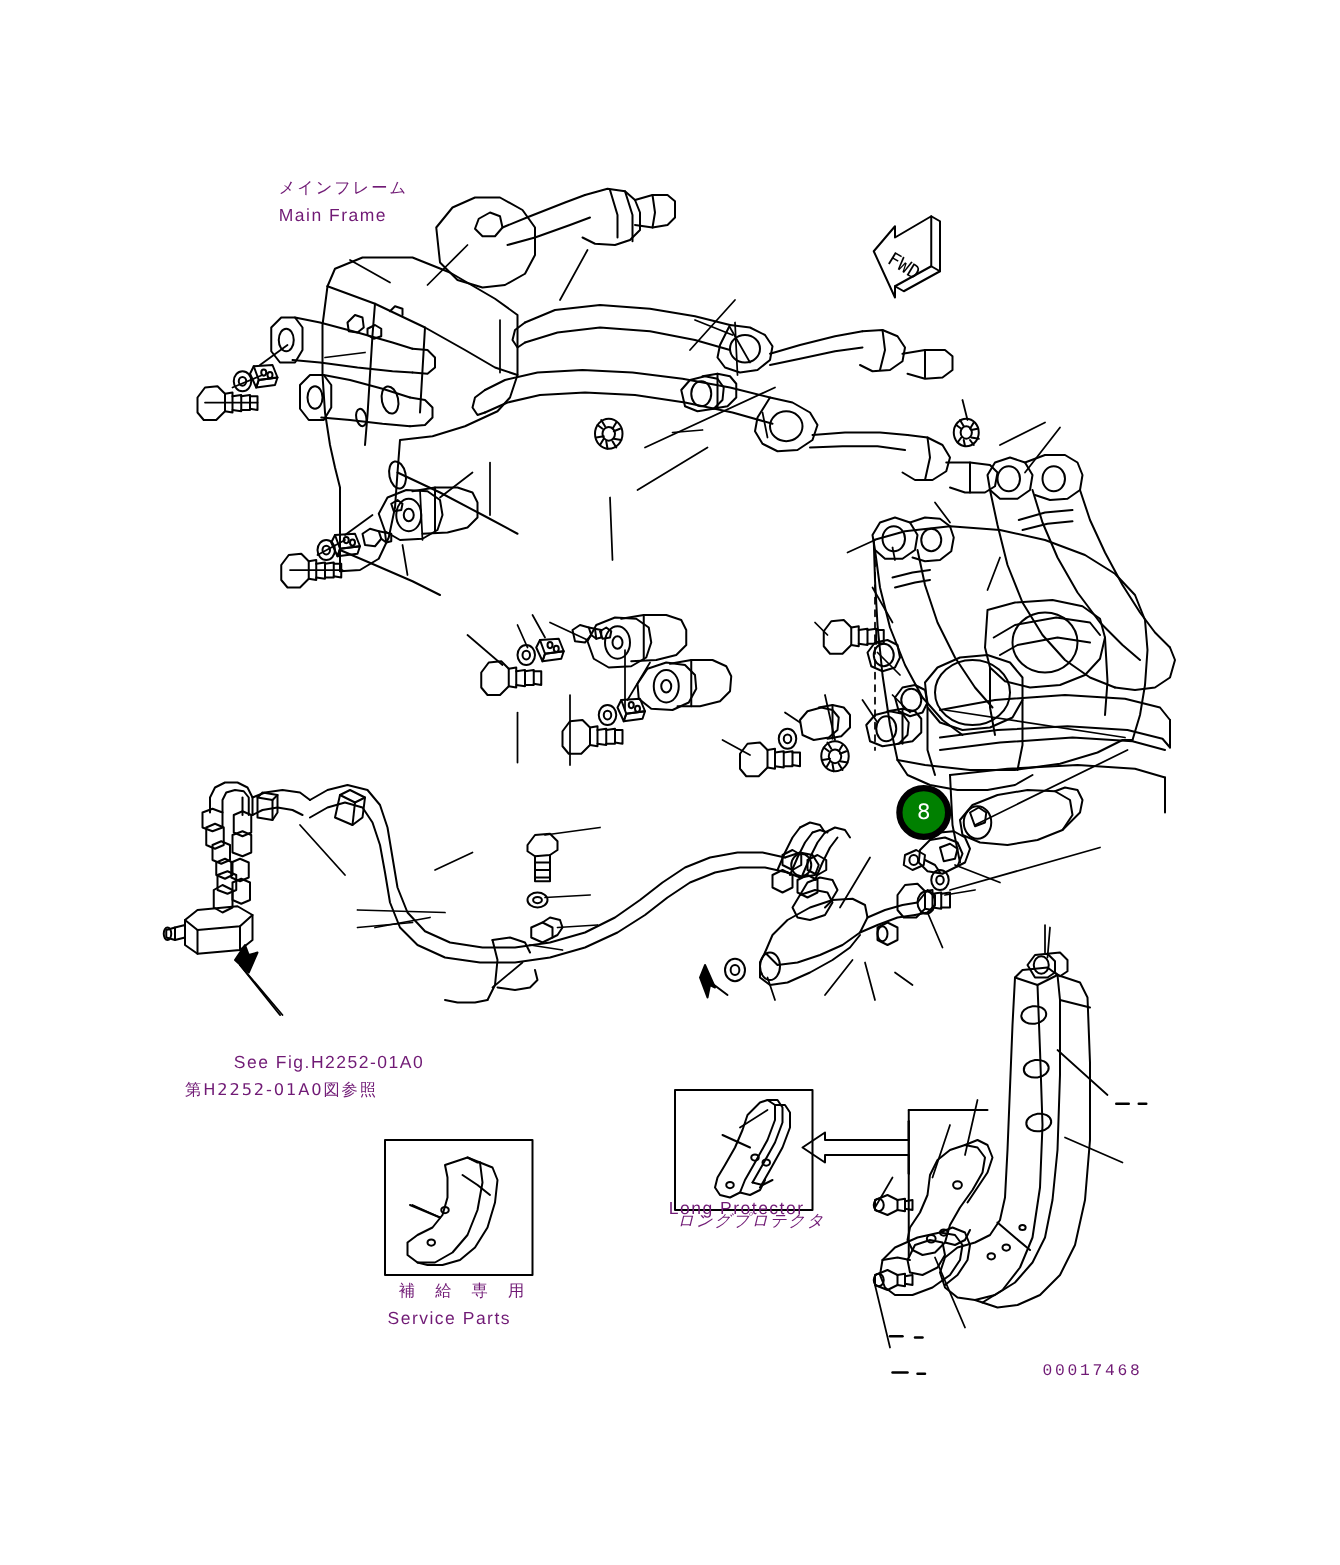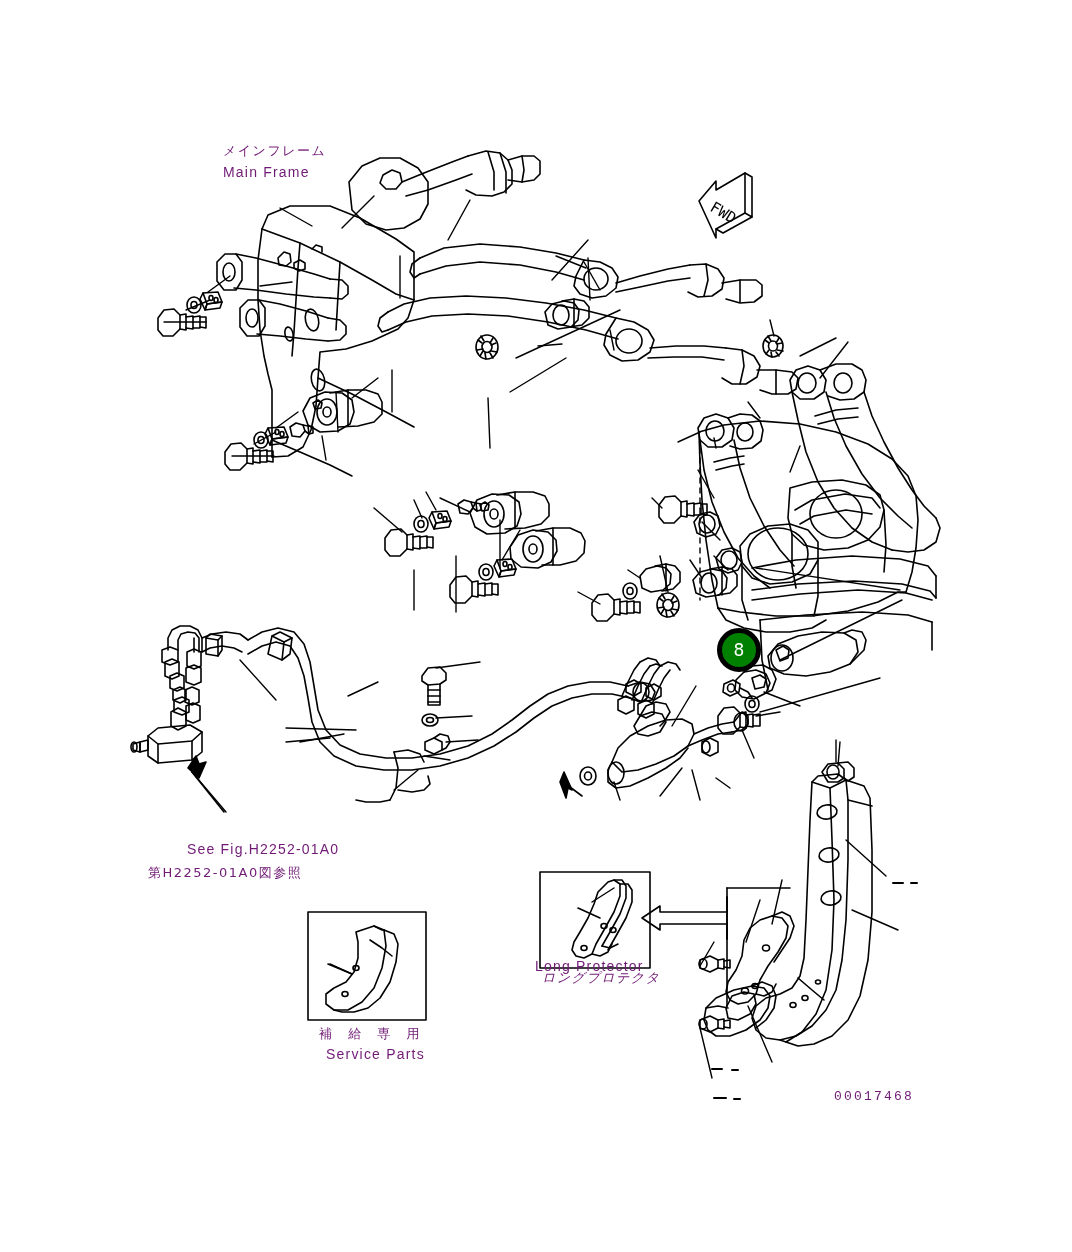--- a/index.html
+++ b/index.html
@@ -704,21 +704,21 @@
       </g>
     </svg>
 
     <div class="lbl lbl-jp" style="left:223px; top:143px;">メインフレーム</div>
     <div class="lbl lbl-en" style="left:223px; top:164px;">Main Frame</div>
 
     <div class="lbl lbl-jp" style="left:148px; top:865px;">第H2252-01A0図参照</div>
     <div class="lbl lbl-en" style="left:159px; top:841px;margin-left:28px;">See Fig.H2252-01A0</div>
 
     <div class="lbl lbl-jp" style="left:319px; top:1026px; letter-spacing:6px;text-align:right;">補 給 専 用</div>
-    <div class="lbl lbl-en" style="left:310px; top:1046px;margin-left:16px;">Service Parts</div>
+    <div class="lbl lbl-en" style="left:310px; top:1046px;">Service Parts</div>
 
     <div class="lbl lbl-jp" style="left:542px; top:970px;font-style:italic;">ロングプロテクタ</div>
     <div class="lbl lbl-en" style="left:535px; top:958px;">Long Protector</div>
 
     <div class="lbl lbl-partno" style="left:834px; top:1089px;">00017468</div>
 
     <div class="badge" style="left:717px; top:628px;">8</div>
 
   </div>
 </div>

